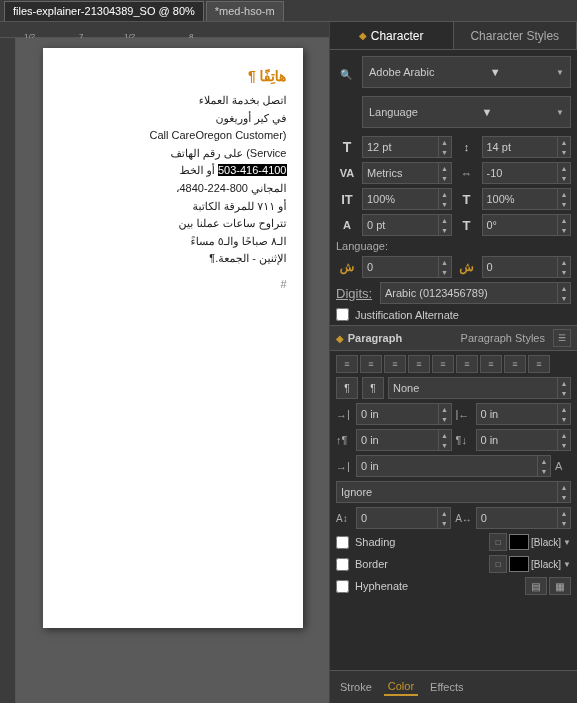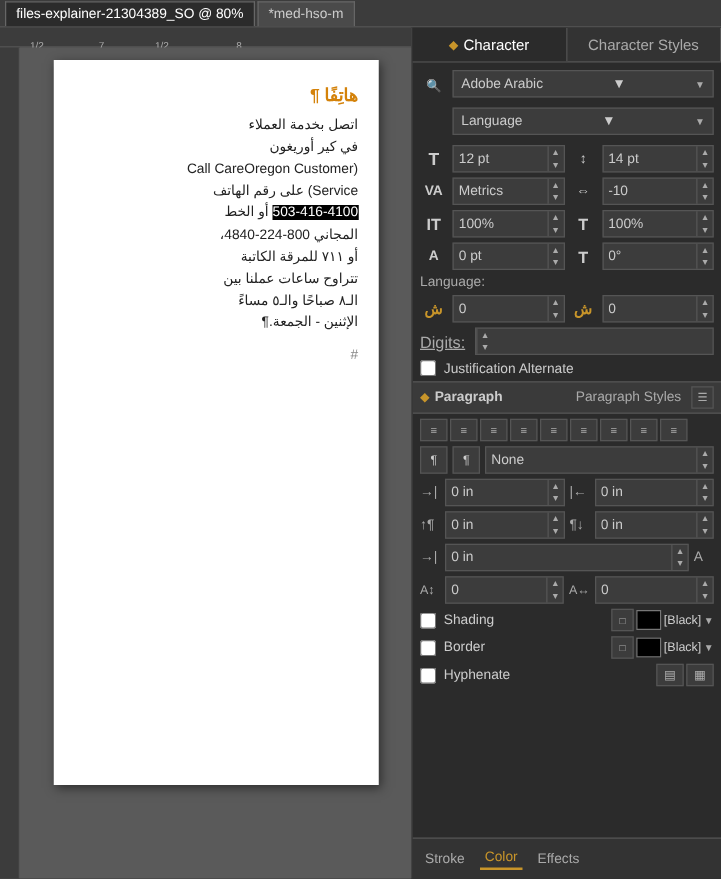--- a/index.html
+++ b/index.html
@@ -193,21 +193,21 @@
       border: 1px solid #555;
       color: #ccc;
       padding: 3px 6px;
       font-size: 11px;
       appearance: none;
       -webkit-appearance: none;
       cursor: pointer;
       display: flex;
       align-items: center;
       justify-content: space-between;
-      height: 22px;
+      height: 32px;
       margin-bottom: 4px;
     }
     .dropdown::after {
       content: '▼';
       font-size: 8px;
       color: #aaa;
     }
 
     
     .row {
@@ -622,20 +622,21 @@
           <div class="input-arrows">
             <span>▲</span>
             <span>▼</span>
           </div>
         </div>
       </div>
 
       <div class="digits-row">
         <span class="digits-label">Digits:</span>
         <div class="input-group" style="flex:1;">
+          <input type="text" value="Arabic (0123456789)" style="">
           <div class="input-arrows">
             <span>▲</span>
             <span>▼</span>
           </div>
         </div>
       </div>
 
       <div class="justify-check-row">
         <input type="checkbox" style="">
         <span class="checkbox-label">Justification Alternate</span>
@@ -715,20 +716,29 @@
         <div class="input-group">
           <input type="text" value="0 in" style="">
           <div class="input-arrows">
             <span>▲</span>
             <span>▼</span>
           </div>
         </div>
         <span style="color:#aaa;font-size:11px;min-width:16px;">A</span>
       </div>
 
+      <div class="row">
+        <div class="input-group" style="flex:1;">
+          <input type="text" value="Ignore" style="">
+          <div class="input-arrows">
+            <span>▲</span>
+            <span>▼</span>
+          </div>
+        </div>
+      </div>
 
       <div class="row">
         <span style="color:#aaa;font-size:10px;min-width:16px;">A↕</span>
         <div class="input-group">
           <input type="text" value="0" style="">
           <div class="input-arrows">
             <span>▲</span>
             <span>▼</span>
           </div>
         </div>

